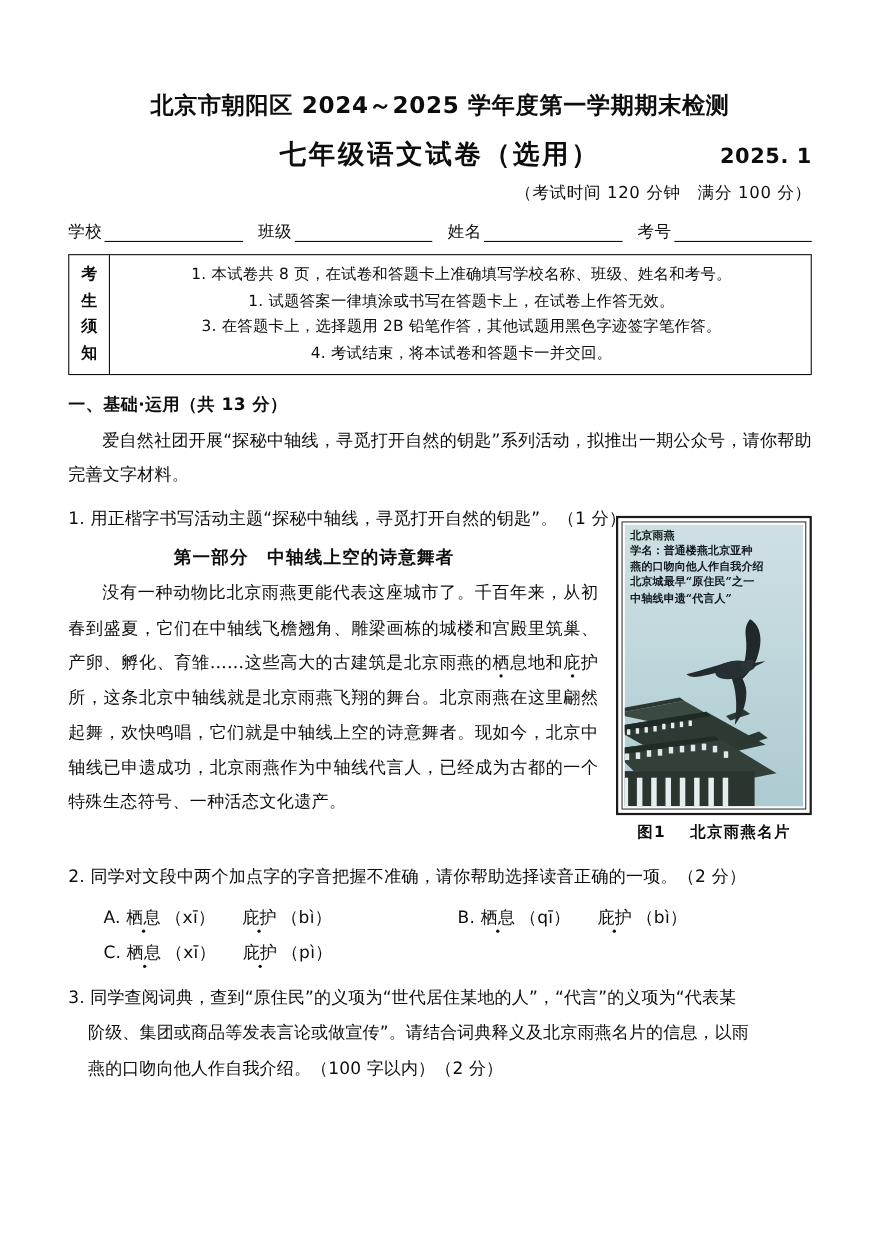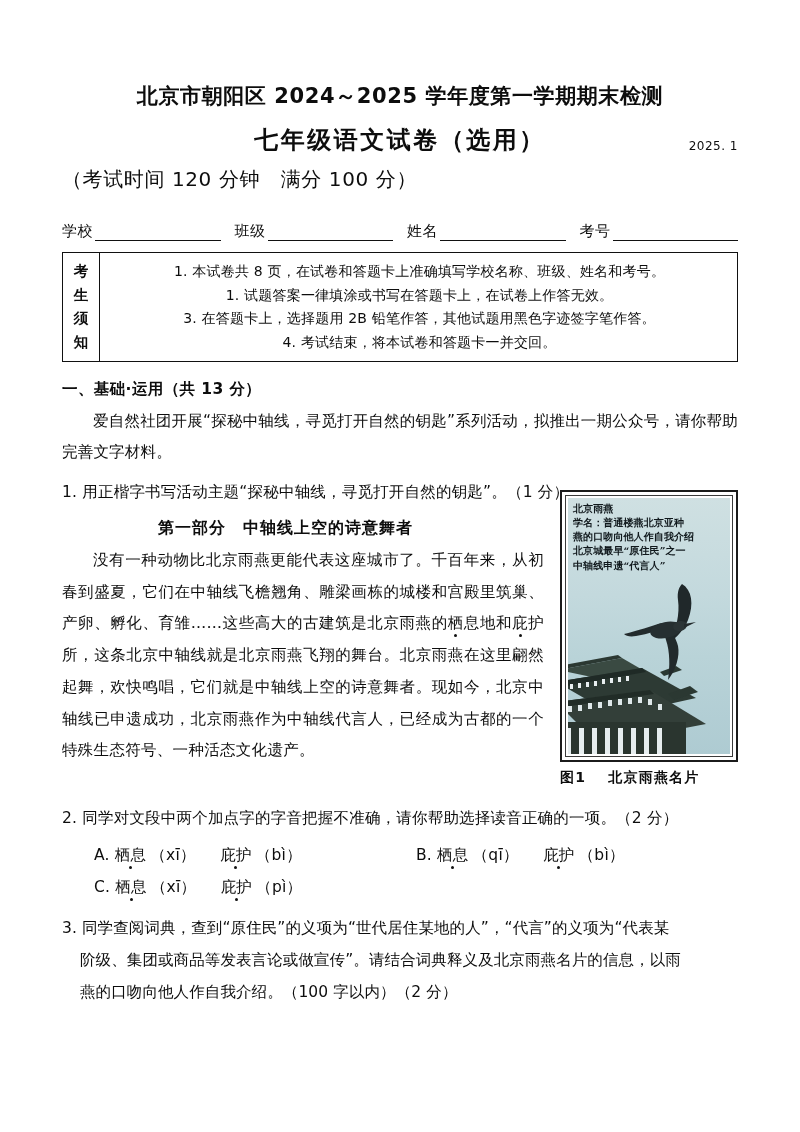--- a/index.html
+++ b/index.html
@@ -40,36 +40,36 @@
   }
   .paper-name {
     font-size: 24px;
     font-weight: bold;
     letter-spacing: 2.5px;
   }
   .exam-date {
     position: absolute;
     right: 0;
     bottom: 1px;
-    font-size: 12px;
-    font-weight: normal;
+    font-size: 19px;
+    font-weight: bold;
     letter-spacing: 0.5px;
   }
   .exam-meta {
-    text-align: left;
-    font-size: 20px;
+    text-align: right;
+    font-size: 15px;
     margin-top: 12px;
     letter-spacing: 0.6px;
   }
 
   
   .info-line {
     display: flex;
     align-items: center;
-    margin-top: 29px;
+    margin-top: 16px;
     font-size: 15px;
     letter-spacing: 0.5px;
   }
   .info-field {
     display: flex;
     align-items: flex-end;
     flex: 1 1 auto;
   }
   .info-field .lbl { white-space: nowrap; }
   .info-field .rule {
@@ -196,21 +196,21 @@
   }
   .bird {
     position: absolute;
     left: 46px;
     top: 84px;
     width: 118px;
     height: 112px;
     z-index: 3;
   }
   .fig-caption {
-    text-align: left;
+    text-align: center;
     font-size: 14px;
     font-weight: bold;
     margin-top: 7px;
     letter-spacing: 1.2px;
   }
   .hand {
     font-family: "DejaVu Serif", "Liberation Serif", serif;
     font-size: 15.5px;
     line-height: 2.05;
     text-align: justify;

